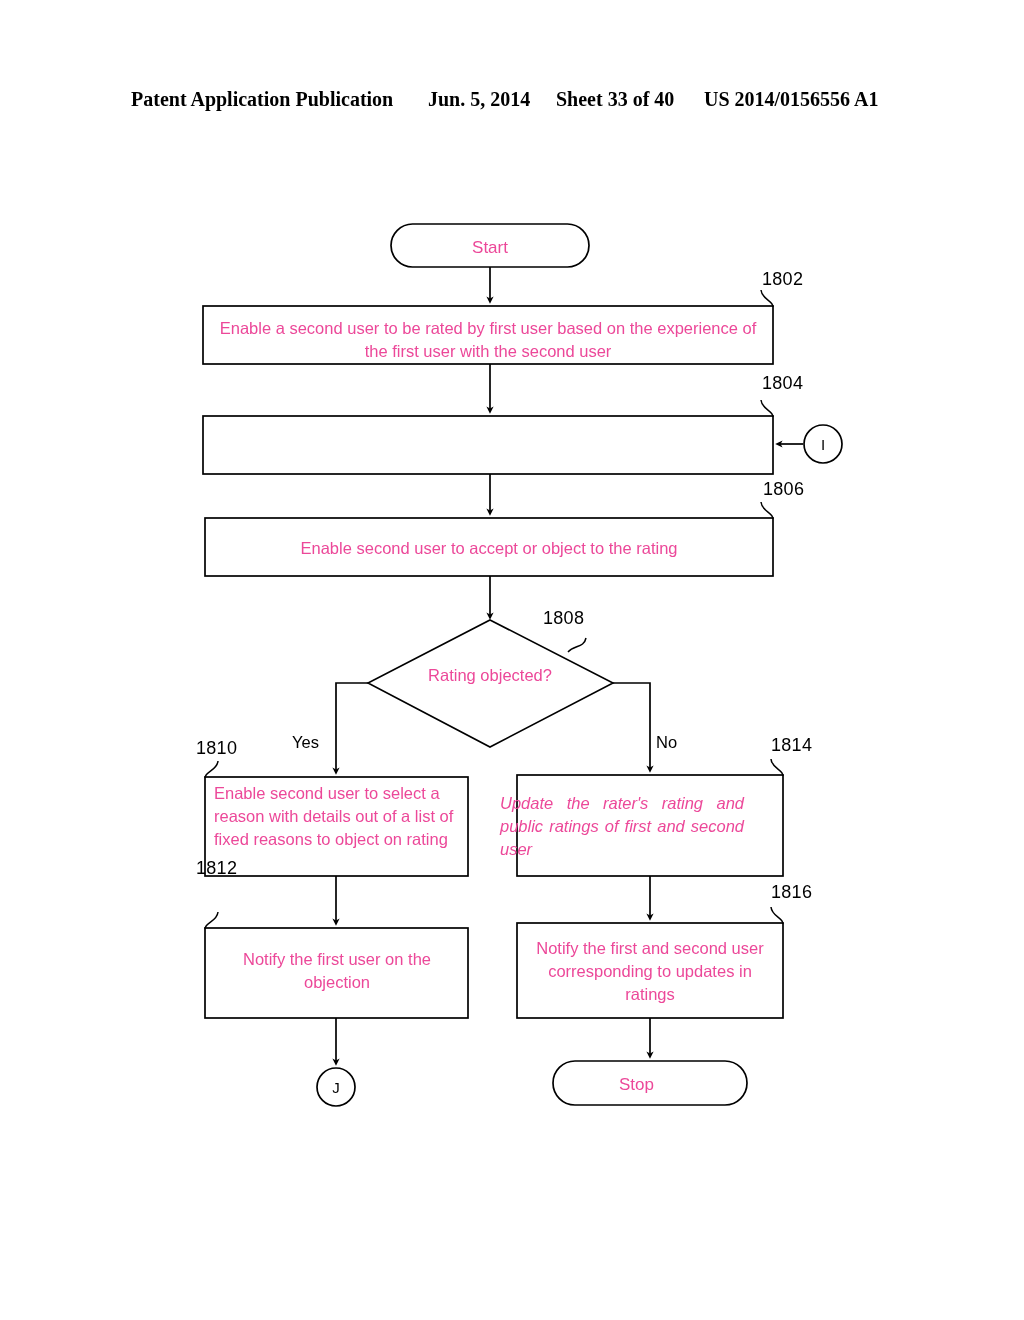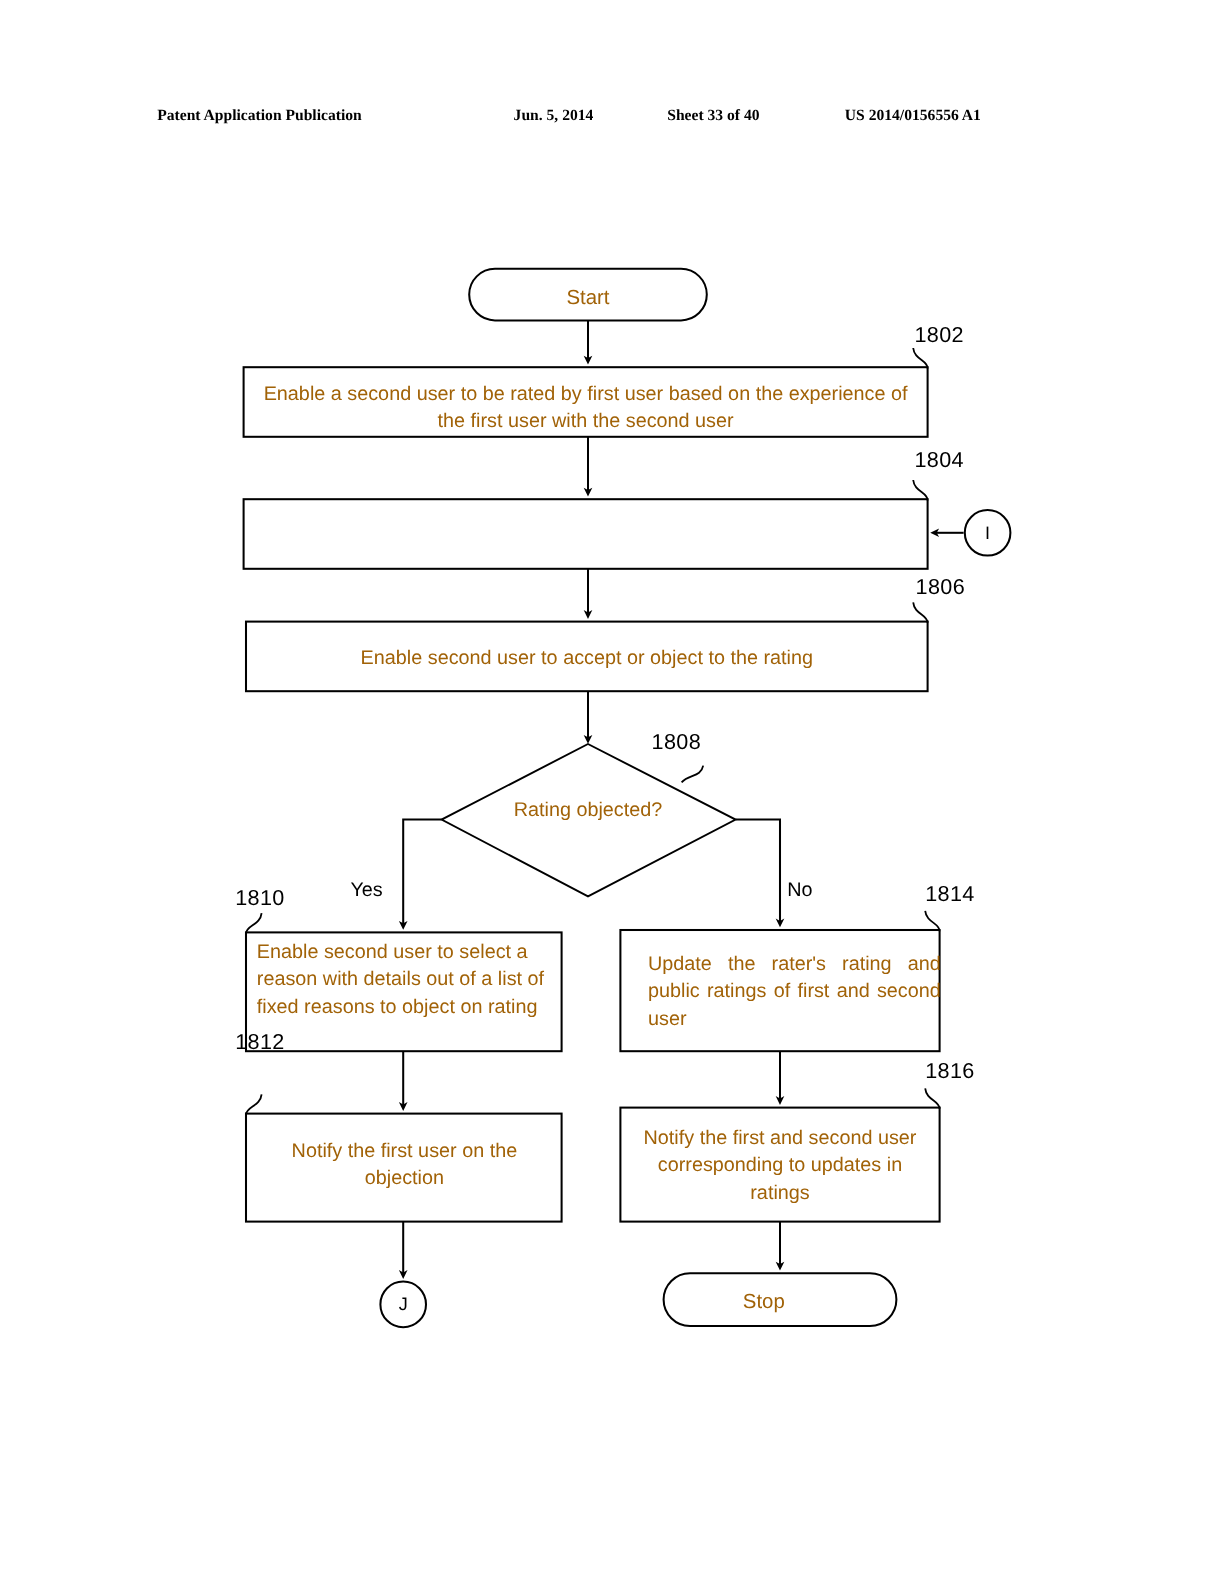--- a/index.html
+++ b/index.html
@@ -19,21 +19,21 @@
 
   
   #patent-header {
     position: absolute;
     top: 88px;
     left: 0;
     width: 1024px;
     height: 26px;
     font-family: "Liberation Serif", serif;
     font-weight: bold;
-    font-size: 13px;
+    font-size: 20px;
     letter-spacing: 0px;
     white-space: nowrap;
   }
   #patent-header .h-pub   { position: absolute; left: 131px; top: 0; }
   #patent-header .h-date  { position: absolute; left: 428px; top: 0; }
   #patent-header .h-sheet { position: absolute; left: 556px; top: 0; }
   #patent-header .h-num   { position: absolute; left: 704px; top: 0; }
 
   
   #flow-svg {
@@ -43,21 +43,21 @@
     width: 1024px;
     height: 1320px;
   }
 
   
   .node-text {
     position: absolute;
     font-family: "Liberation Sans", sans-serif;
     font-size: 16.5px;
     line-height: 23px;
-    color: #a16207;
+    color: #ec4899;
     white-space: pre-wrap;
   }
   .term-text {
     text-align: center;
     font-size: 17px;
   }
   .proc-text-center { text-align: center; }
   .proc-text-left   { text-align: left; }
   .proc-text-just   { text-align: justify; text-align-last: left; }
 
@@ -174,21 +174,21 @@
 
 
   <div class="node-text proc-text-center" style="left:217px; top:537px; width:544px;">Enable second user to accept or object to the rating</div>
 
   <div class="node-text proc-text-center" style="left:390px; top:664px; width:200px;">Rating objected?</div>
 
   <div class="node-text proc-text-left" style="left:214px; top:782px; width:248px;">Enable second user to select a reason with details out of a list of fixed reasons to object on rating</div>
 
   <div class="node-text proc-text-center" style="left:214px; top:948px; width:246px;">Notify the first user on the objection</div>
 
-  <div class="node-text proc-text-just" style="left:540px; top:792px; width:244px;">Update the rater's rating and public ratings of first and second user</div>
+  <div class="node-text proc-text-just" style="left:500px; top:792px; width:244px;font-style:italic;">Update the rater's rating and public ratings of first and second user</div>
 
   <div class="node-text proc-text-center" style="left:527px; top:937px; width:246px;">Notify the first and second user corresponding to updates in ratings</div>
 
   <div class="node-text term-text" style="left:553px; top:1073px; width:167px;">Stop</div>
 
   <div class="conn-letter" style="left:804px; top:436px; width:38px;">I</div>
   <div class="conn-letter" style="left:317px; top:1079px; width:38px;">J</div>
 
   <div class="branch-label" style="left:292px; top:733px;">Yes</div>
   <div class="branch-label" style="left:656px; top:733px;">No</div>

